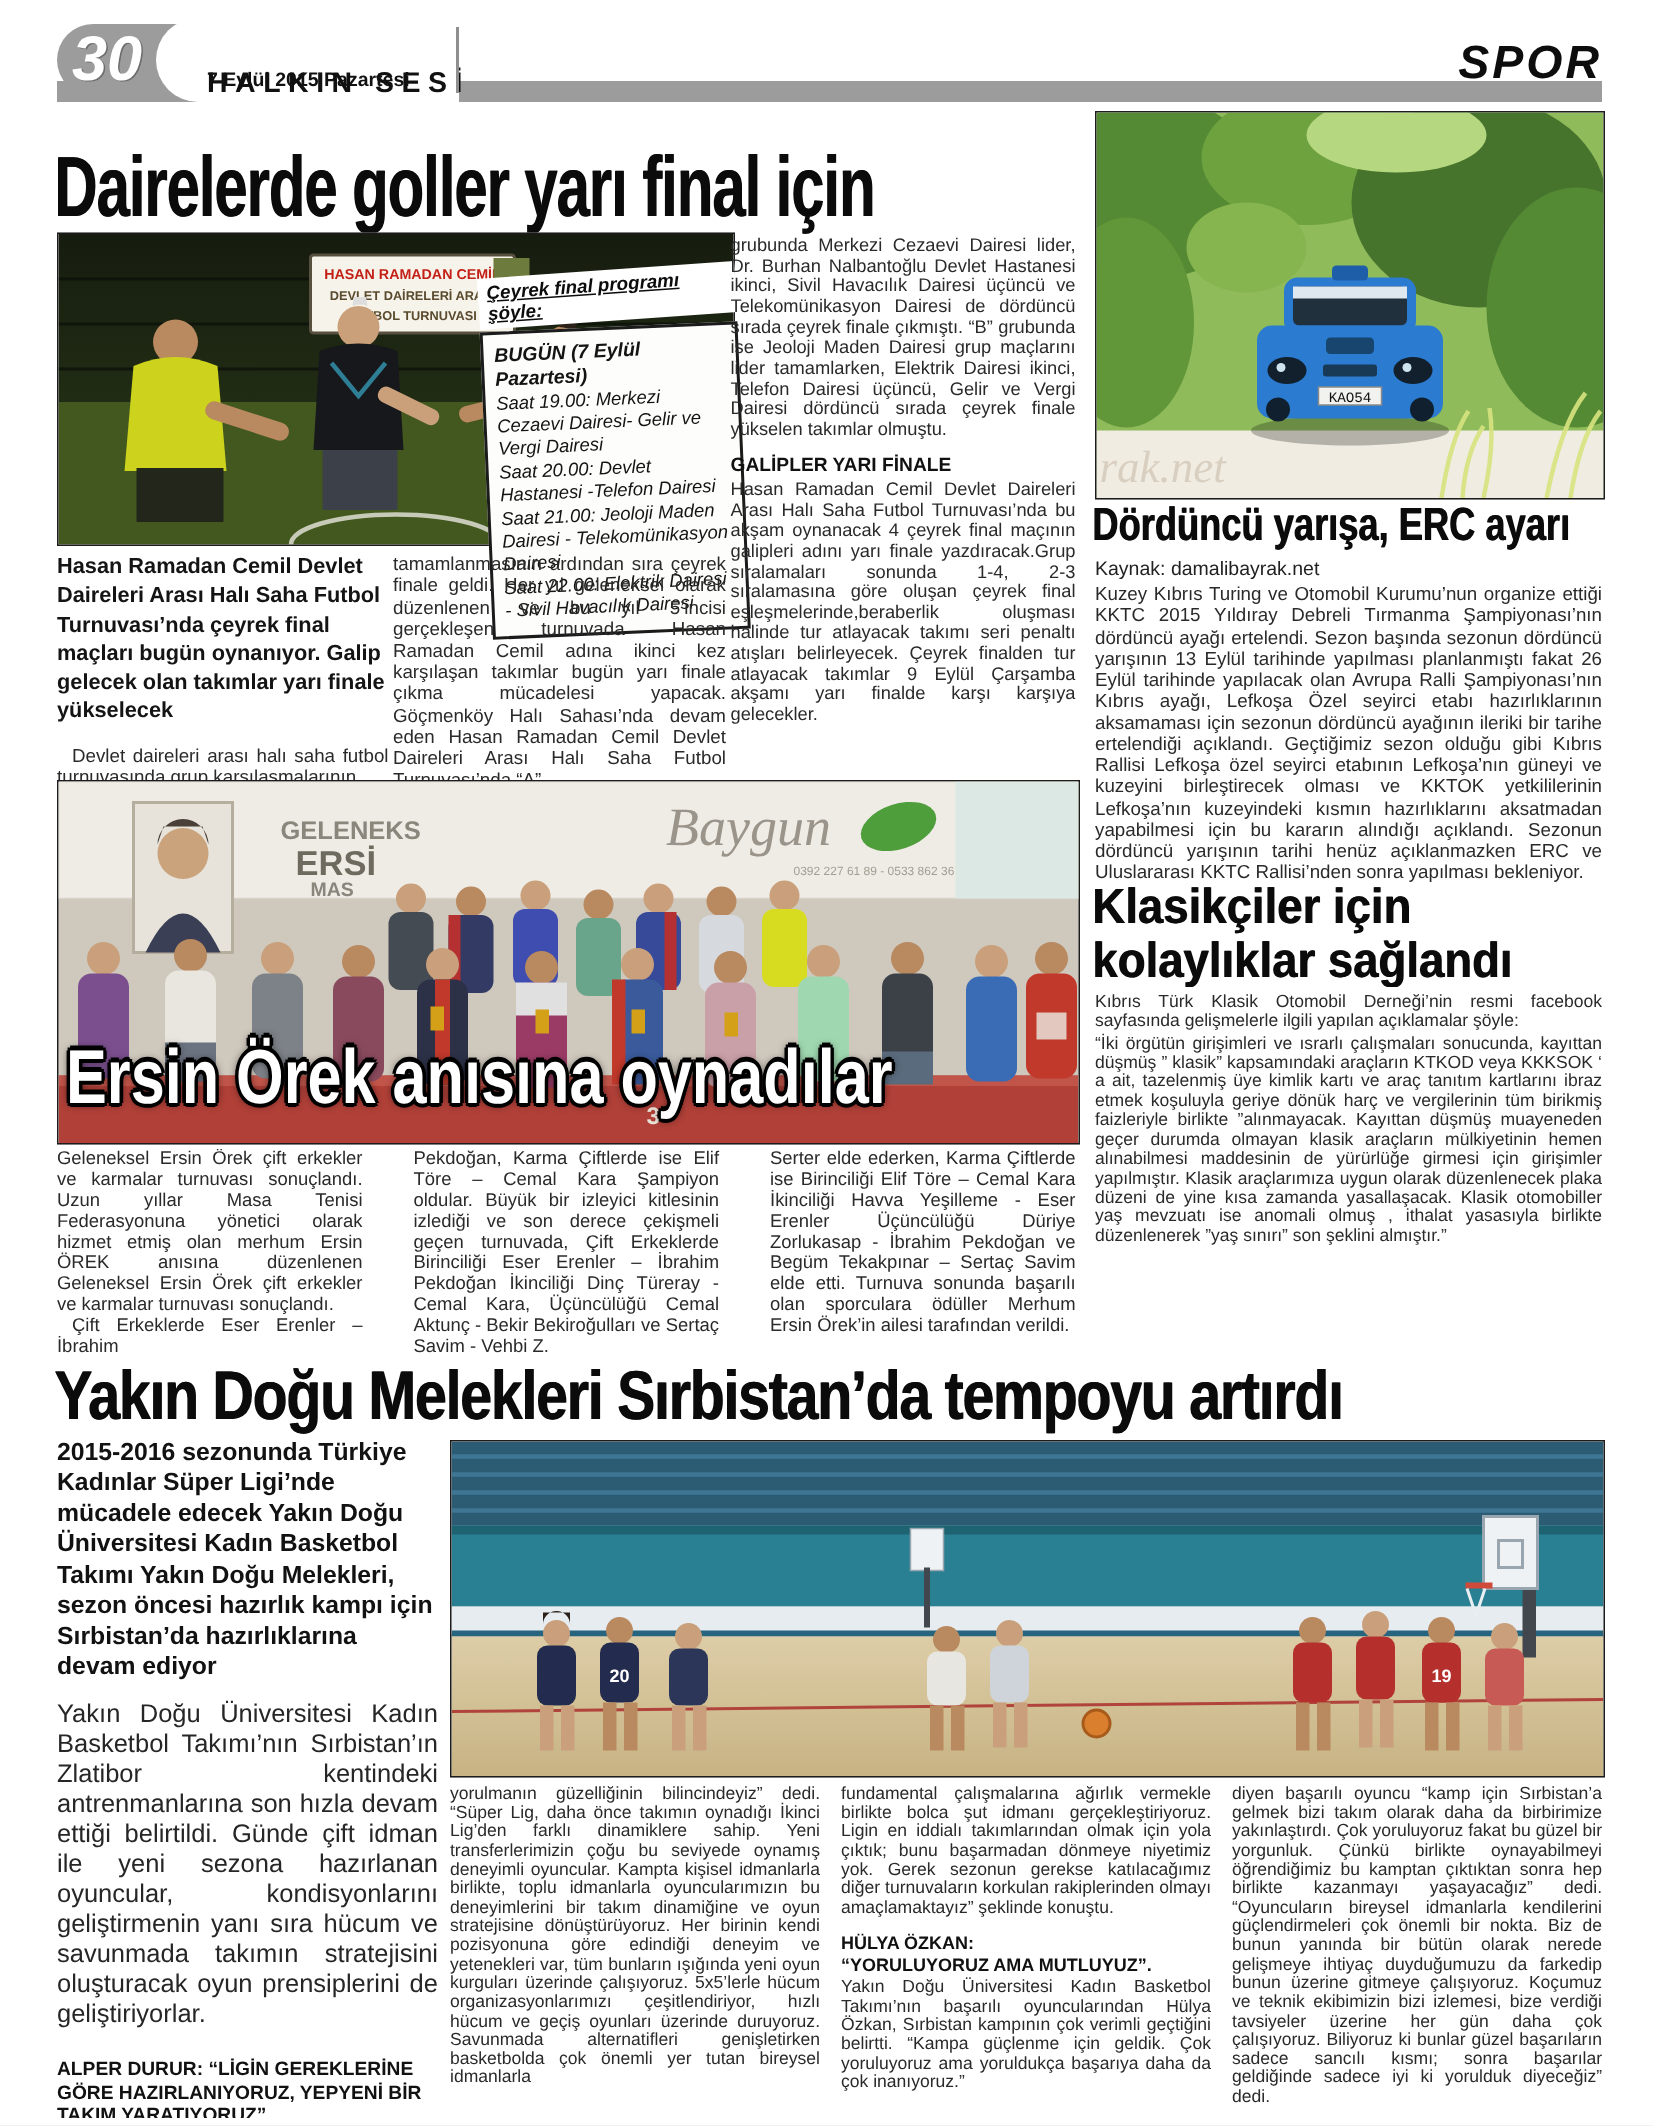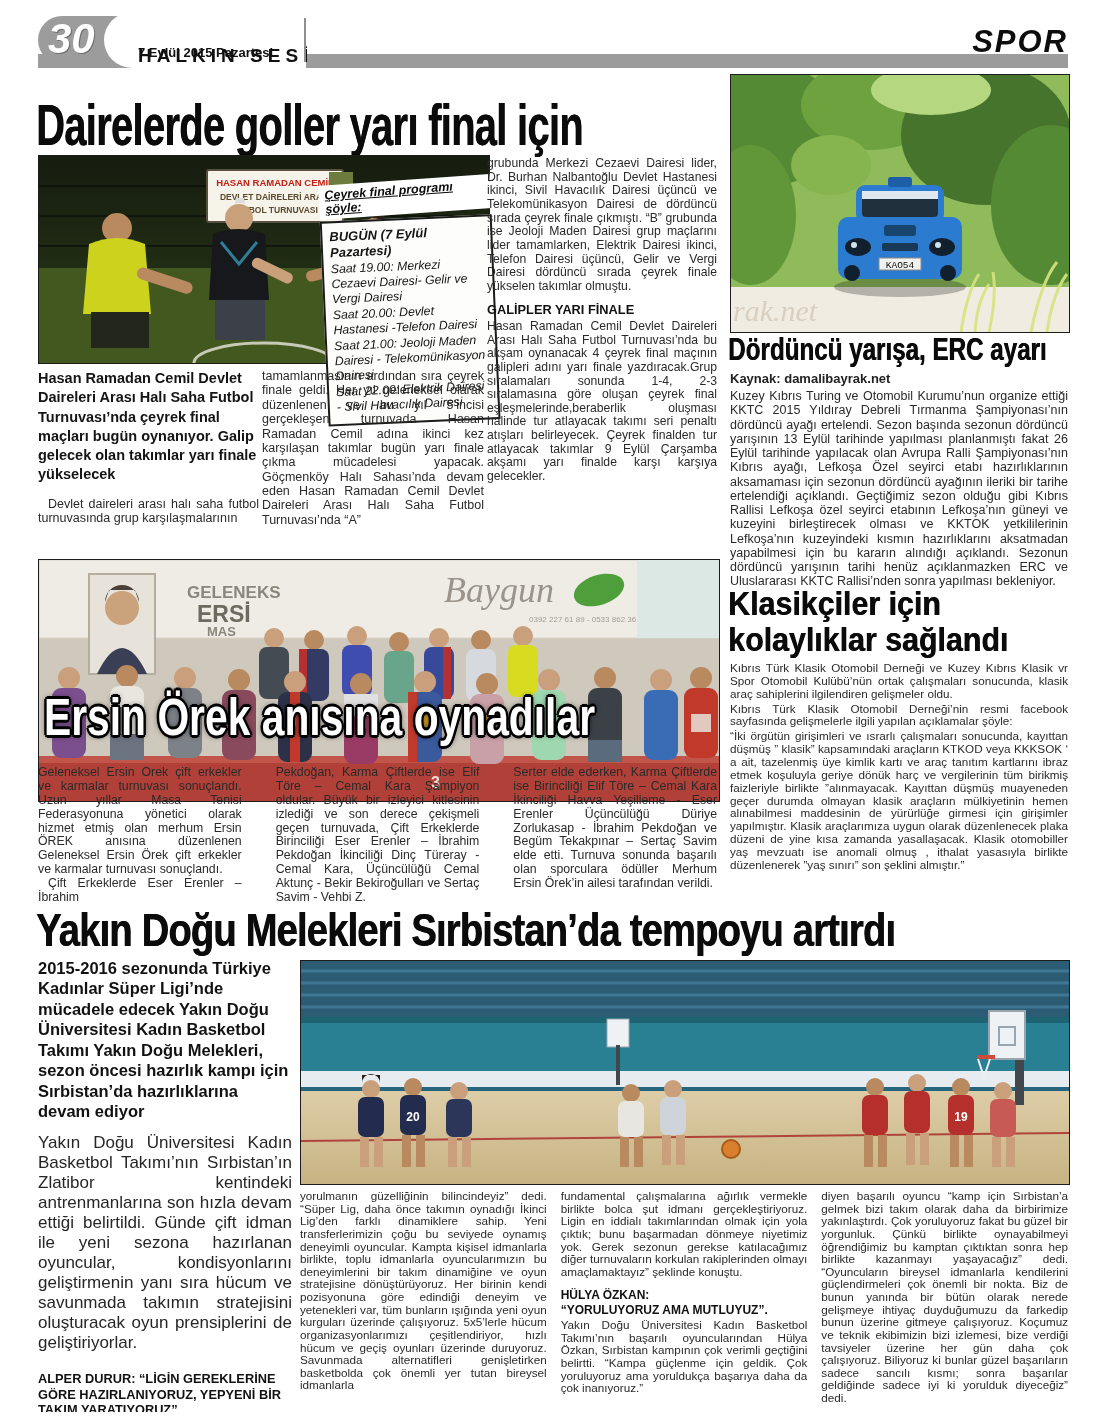--- a/index.html
+++ b/index.html
@@ -29,31 +29,31 @@
   .lede-top{font-size:14.5px;line-height:1.33;font-weight:700;color:#141414;}
   .col-abs{position:absolute;}
   .indent{text-indent:10px;}
   
   .top-col1{left:38px;top:369px;width:221px;}
   .top-col1 p{margin:12px 0 0 0;}
   .top-col2{left:262px;top:369px;width:222px;}
   .top-col3{left:487px;top:157px;width:230px;height:350px;overflow:hidden;font-size:12.2px;line-height:1.12;}
   .top-col3 .subhead{margin:9px 0 3px 0;font-size:12.8px;}
   
-  .rally-source{position:absolute;left:730px;top:371px;font-size:13px;font-weight:700;color:#222;}
+  .rally-source{position:absolute;left:730px;top:371px;font-size:13px;font-weight:400;color:#222;}
   .rally-body{left:730px;top:389px;width:338px;font-size:12.5px;line-height:1.14;}
   
   .classic-body{left:730px;top:662px;width:338px;height:238px;overflow:hidden;font-size:11.7px;line-height:1.1;}
   .classic-body p{margin:0 0 2px 0;}
   
   .photo{position:absolute;border:1px solid #1c1c1c;overflow:hidden;background:#ccc;}
   .photo svg{display:block;}
   .football-photo{left:38px;top:155px;width:450px;height:207px;}
   .rally-photo{left:730px;top:74px;width:338px;height:257px;}
-  .tennis-photo{left:38px;top:520px;width:680px;height:241px;margin-top:39px;}
+  .tennis-photo{left:38px;top:520px;width:680px;height:241px;}
   .bb-photo{left:300px;top:960px;width:768px;height:223px;}
   
   .program-box{position:absolute;left:318px;top:180px;width:172px;transform:rotate(-2.5deg);transform-origin:50% 0;}
   .program-title{display:inline-block;background:#fff;color:#0c0c0c;font-size:12.5px;font-weight:700;text-decoration:underline;padding:3px 6px;transform:rotate(-1.5deg);font-style:italic;}
   .program-card{margin-top:4px;background:#fdfdfb;border:2px solid #1b1b1b;padding:6px 7px 8px 7px;font-size:12.3px;line-height:1.22;color:#141414;font-style:italic;}
   .program-card div{margin-bottom:1px;}
   .program-card div:first-child{font-weight:700;font-size:13px;}
   
   .overlay-title{position:absolute;left:44px;top:688px;font-size:51px;font-weight:700;color:#fff;white-space:nowrap;transform:scaleX(.80);transform-origin:0 0;letter-spacing:0;
     text-shadow:-3px 0 0 #000,3px 0 0 #000,0 -3px 0 #000,0 3px 0 #000,-2px -2px 0 #000,2px 2px 0 #000,2px -2px 0 #000,-2px 2px 0 #000,0 0 7px #000;}
@@ -201,21 +201,20 @@
   </div>
   <div class="hl hl-rally">Dördüncü yarışa, ERC ayarı</div>
   <div class="rally-source">Kaynak: damalibayrak.net</div>
   <div class="col-abs rally-body body-txt">Kuzey Kıbrıs Turing ve Otomobil Kurumu’nun organize ettiği KKTC 2015 Yıldıray Debreli Tırmanma Şampiyonası’nın dördüncü ayağı ertelendi. Sezon başında sezonun dördüncü yarışının 13 Eylül tarihinde yapılması planlanmıştı fakat 26 Eylül tarihinde yapılacak olan Avrupa Ralli Şampiyonası’nın Kıbrıs ayağı, Lefkoşa Özel seyirci etabı hazırlıklarının aksamaması için sezonun dördüncü ayağının ileriki bir tarihe ertelendiği açıklandı. Geçtiğimiz sezon olduğu gibi Kıbrıs Rallisi Lefkoşa özel seyirci etabının Lefkoşa’nın güneyi ve kuzeyini birleştirecek olması ve KKTOK yetkililerinin Lefkoşa’nın kuzeyindeki kısmın hazırlıklarını aksatmadan yapabilmesi için bu kararın alındığı açıklandı. Sezonun dördüncü yarışının tarihi henüz açıklanmazken ERC ve Uluslararası KKTC Rallisi’nden sonra yapılması bekleniyor.</div>
 
   <div class="hl-classic">
     <div>Klasikçiler için</div>
     <div>kolaylıklar sağlandı</div>
   </div>
   <div class="col-abs classic-body body-txt">
-    <p>Kıbrıs Türk Klasik Otomobil Derneği ve Kuzey Kıbrıs Klasik vr Spor Otomobil Kulübü’nün ortak çalışmaları sonucunda, klasik araç sahiplerini ilgilendiren gelişmeler oldu.</p>
     <p>Kıbrıs Türk Klasik Otomobil Derneği’nin resmi facebook sayfasında gelişmelerle ilgili yapılan açıklamalar şöyle:</p>
     <p>“İki örgütün girişimleri ve ısrarlı çalışmaları sonucunda, kayıttan düşmüş ” klasik” kapsamındaki araçların KTKOD veya KKKSOK ‘ a ait, tazelenmiş üye kimlik kartı ve araç tanıtım kartlarını ibraz etmek koşuluyla geriye dönük harç ve vergilerinin tüm birikmiş faizleriyle birlikte ”alınmayacak. Kayıttan düşmüş muayeneden geçer durumda olmayan klasik araçların mülkiyetinin hemen alınabilmesi maddesinin de yürürlüğe girmesi için girişimler yapılmıştır. Klasik araçlarımıza uygun olarak düzenlenecek plaka düzeni de yine kısa zamanda yasallaşacak. Klasik otomobiller yaş mevzuatı ise anomali olmuş , ithalat yasasıyla birlikte düzenlenerek ”yaş sınırı” son şeklini almıştır.”</p>
   </div>
 
   <div class="photo tennis-photo">
     <svg width="680" height="241" viewBox="0 0 680 241" preserveAspectRatio="none">
       <rect width="680" height="241" fill="#cfc8bd"></rect>
       <rect width="680" height="78" fill="#efece6" stroke="#d8d2c8"></rect>
       <text x="148" y="38" font-size="17" font-weight="bold" fill="#8b867c" font-family="Liberation Sans, sans-serif">GELENEKS</text>
       <text x="158" y="62" font-size="23" font-weight="bold" fill="#6f6a5f" font-family="Liberation Sans, sans-serif">ERSİ</text>

